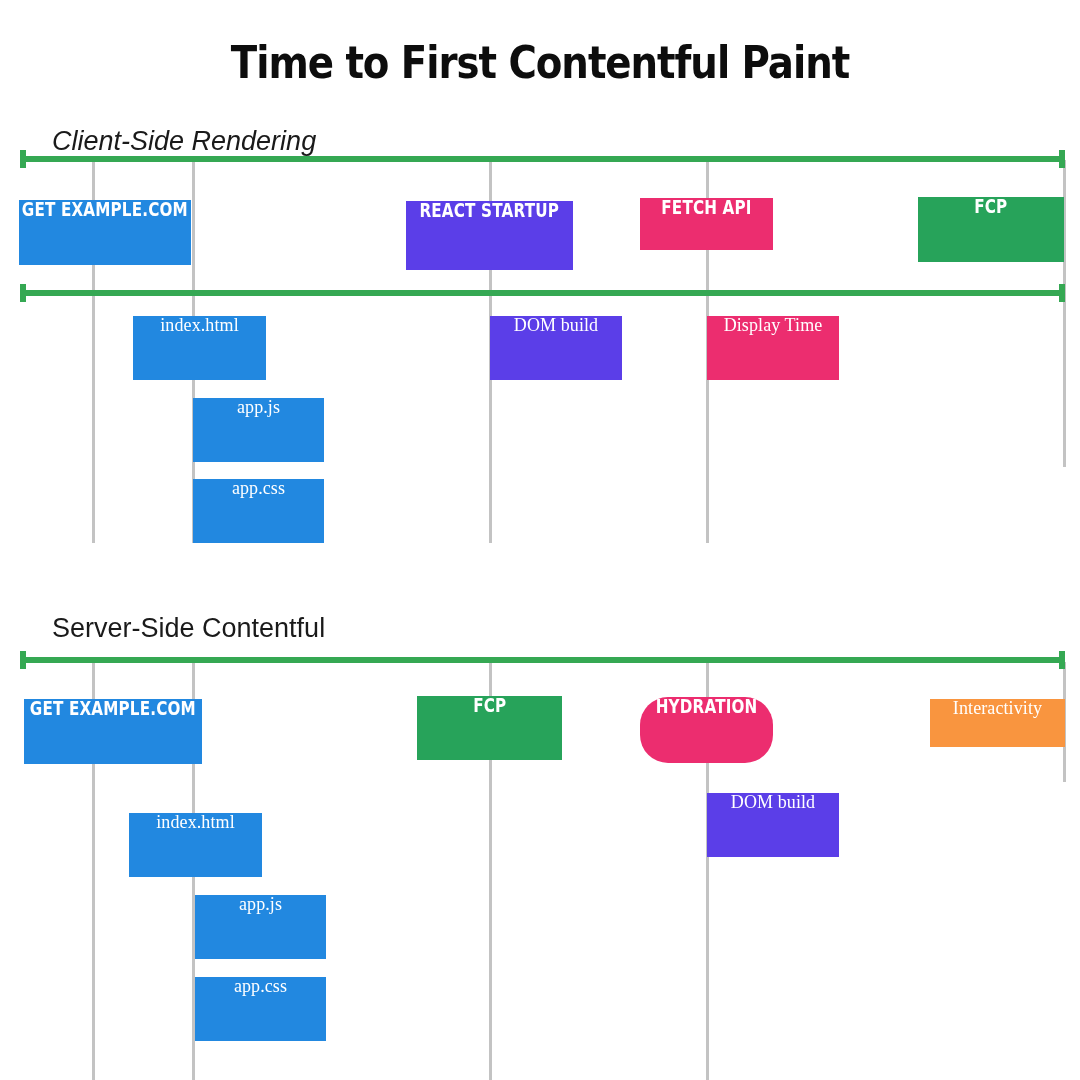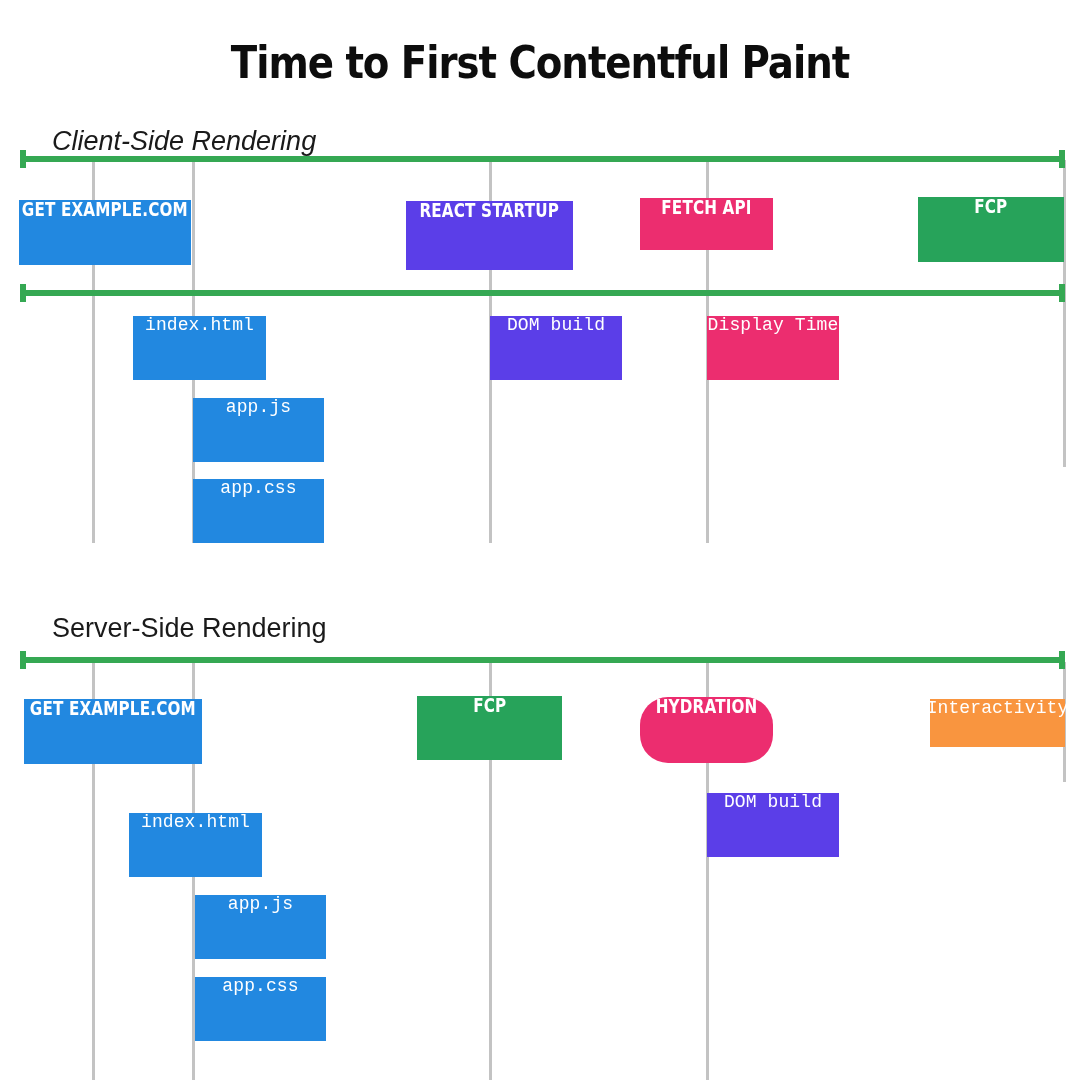--- a/index.html
+++ b/index.html
@@ -85,21 +85,21 @@
   
   .block.heavy .lbl {
     font-family: "DejaVu Sans", sans-serif;
     font-weight: bold;
     font-size: 19px;
     letter-spacing: 0.2px;
     transform: scaleX(0.80);
   }
   
   .block.light .lbl {
-    font-family: Liberation Mono, monospace;
+    font-family: Liberation Serif, serif;
     font-weight: 400;
     font-size: 18px;
     letter-spacing: 0.1px;
   }
 </style>
 </head>
 <body>
 
 <div id="canvas">
 
@@ -145,21 +145,21 @@
   <div class="block light" style="left:193px; top:479px; width:131px; height:64px; background:#2288e0;">
     <span class="lbl">app.css</span>
   </div>
   <div class="block light" style="left:490px; top:316px; width:132px; height:64px; background:#5b3ee8;">
     <span class="lbl">DOM build</span>
   </div>
   <div class="block light" style="left:707px; top:316px; width:132px; height:64px; background:#ec2d6f;">
     <span class="lbl">Display Time</span>
   </div>
 
-  <div class="section-title" style="left:52px; top:613px;">Server-Side Rendering</div>
+  <div class="section-title" style="left:52px; top:613px;">Server-Side Contentful</div>
 
   <div class="gridline" style="left:92px;  top:662px; height:418px;"></div>
   <div class="gridline" style="left:192px; top:662px; height:418px;"></div>
   <div class="gridline" style="left:489px; top:662px; height:418px;"></div>
   <div class="gridline" style="left:706px; top:662px; height:418px;"></div>
   <div class="gridline" style="left:1063px;top:662px; height:120px;"></div>
 
   <div class="axis" style="left:20px; top:657px; width:1045px;">
     <div class="axis-cap left"></div>
     <div class="axis-cap right"></div>

